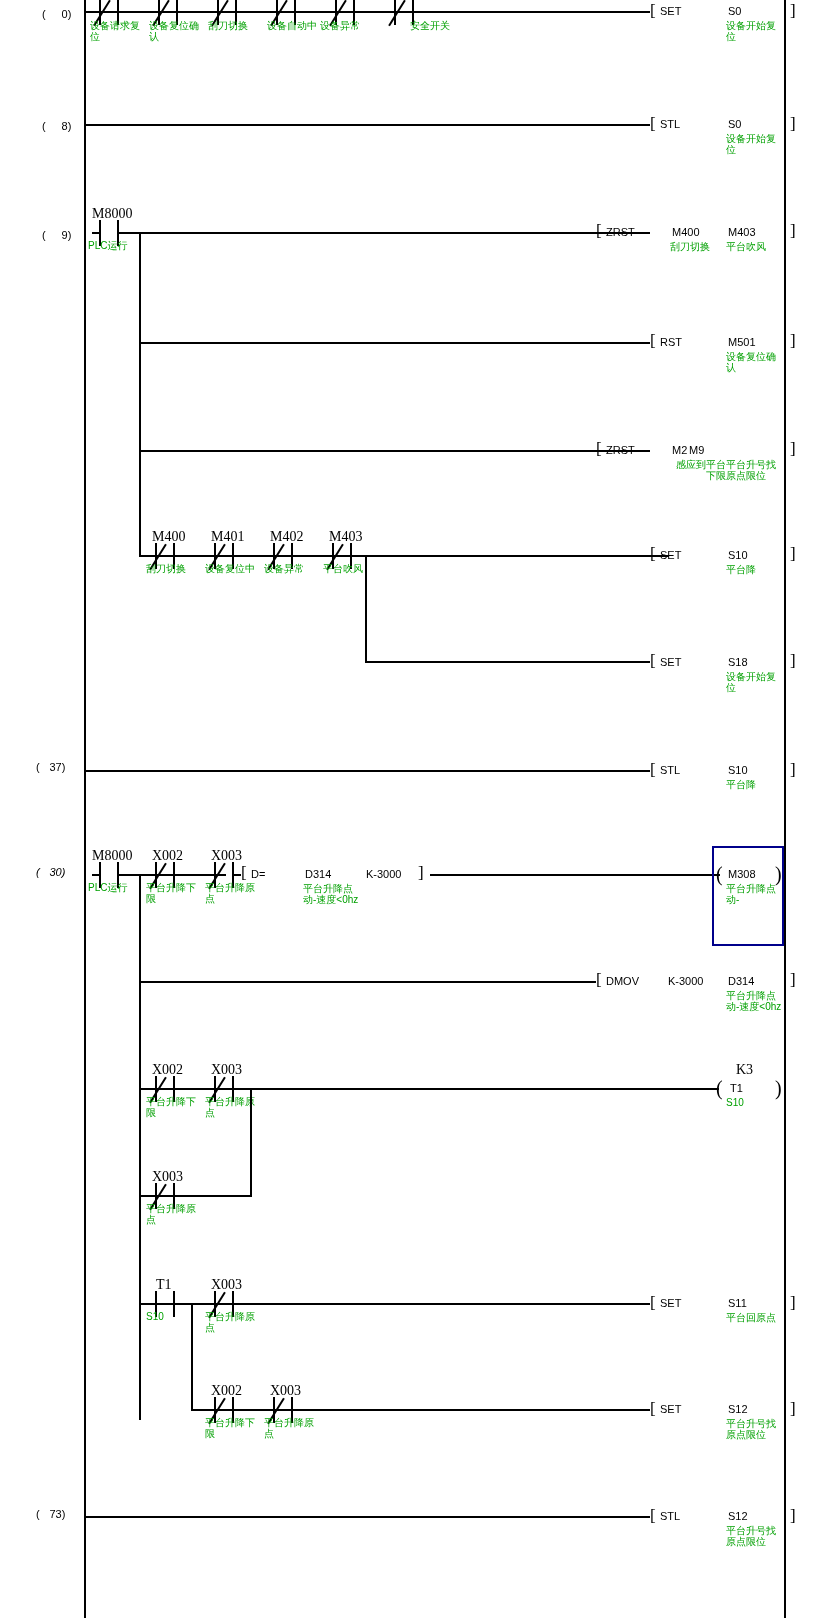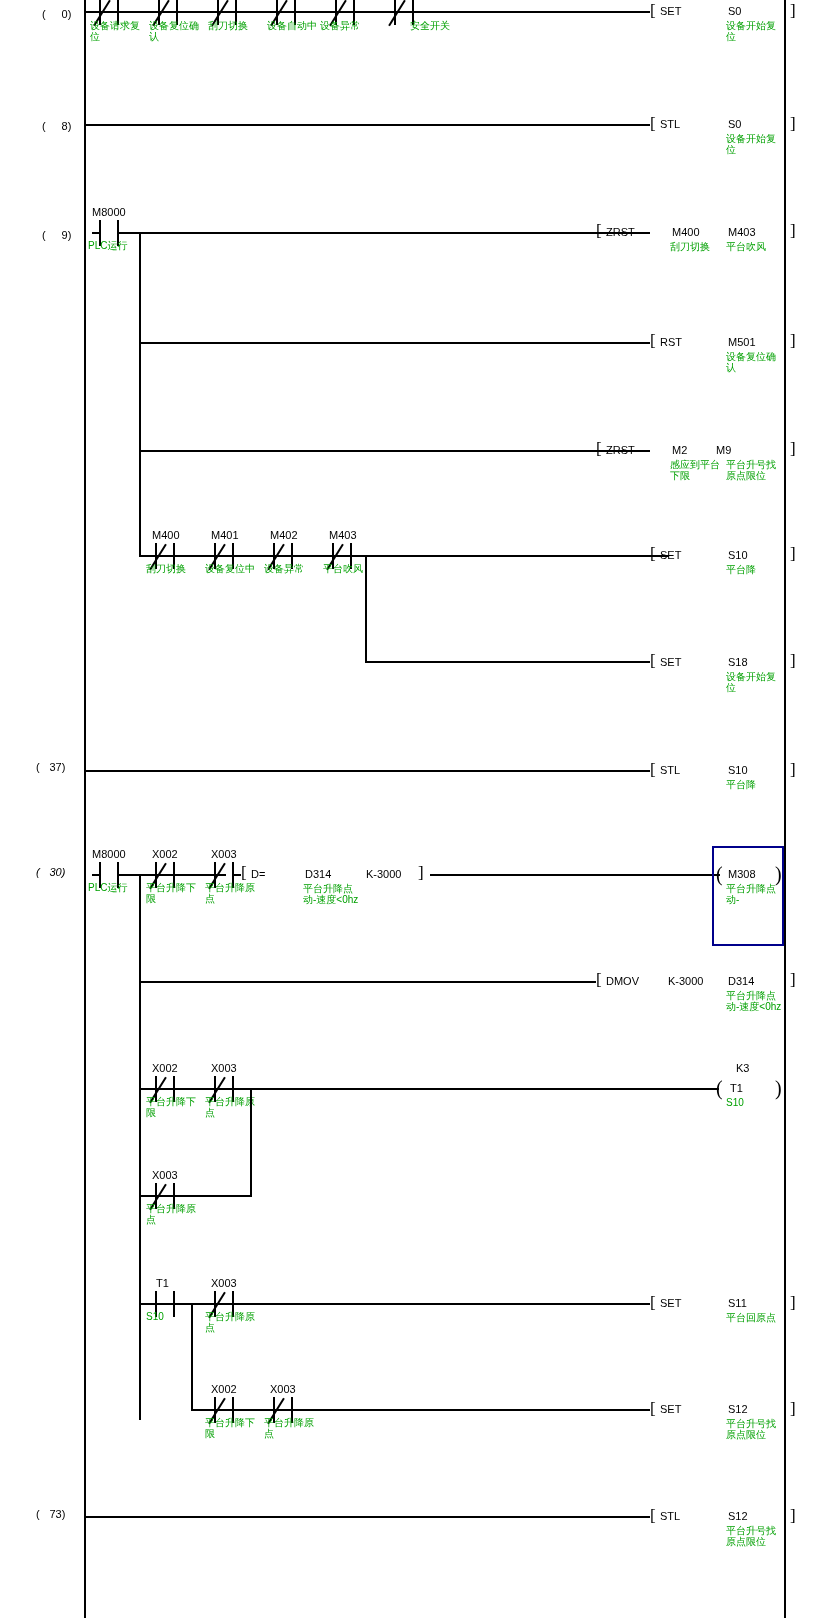--- a/index.html
+++ b/index.html
@@ -83,24 +83,24 @@
     left: 9px;
     top: -1px;
     width: 2px;
     height: 30px;
     background: #000000;
     transform: rotate(32deg);
     transform-origin: center;
   }
   .dev-label {
     position: absolute;
-    font-size: 11px;
+    font-size: 14px;
     color: #000000;
     white-space: nowrap;
-    font-family: Liberation Sans, sans-serif;
+    font-family: Liberation Serif, serif;
   }
   .cmt {
     position: absolute;
     font-size: 10px;
     line-height: 11px;
     color: #00a000;
     width: 56px;
     white-space: normal;
     word-break: break-all;
     font-family: "Liberation Sans", sans-serif;
@@ -251,22 +251,22 @@
   <div class="brk" style="left:650px; top:332px;">[</div>
   <div class="opname" style="left:660px; top:336px;">RST</div>
   <div class="opname" style="left:728px; top:336px;">M501</div>
   <div class="cmt" style="left:726px; top:351px;">设备复位确认</div>
   <div class="brk" style="left:790px; top:332px;">]</div>
 
   <div class="wire-h" style="left:139px; top:450px; width:511px;"></div>
   <div class="brk" style="left:596px; top:440px;">[</div>
   <div class="opname" style="left:606px; top:444px;">ZRST</div>
   <div class="opname" style="left:672px; top:444px;">M2</div>
-  <div class="cmt" style="left:670px; top:459px;">感应到平台下限</div>
-  <div class="opname" style="left:716px; top:444px;">M9</div>
+  <div class="cmt" style="left:670px; top:459px;text-align:right;">感应到平台下限</div>
+  <div class="opname" style="left:689px; top:444px;">M9</div>
   <div class="cmt" style="left:726px; top:459px;">平台升号找原点限位</div>
   <div class="brk" style="left:790px; top:440px;">]</div>
 
   <div class="wire-h" style="left:139px; top:555px; width:530px;"></div>
 
   <div class="contact" style="left:148px; top:543px;">
     <div class="lead-l"></div>
       <div class="bar-l"></div>
       <div class="slash"></div>
       <div class="bar-r"></div>

